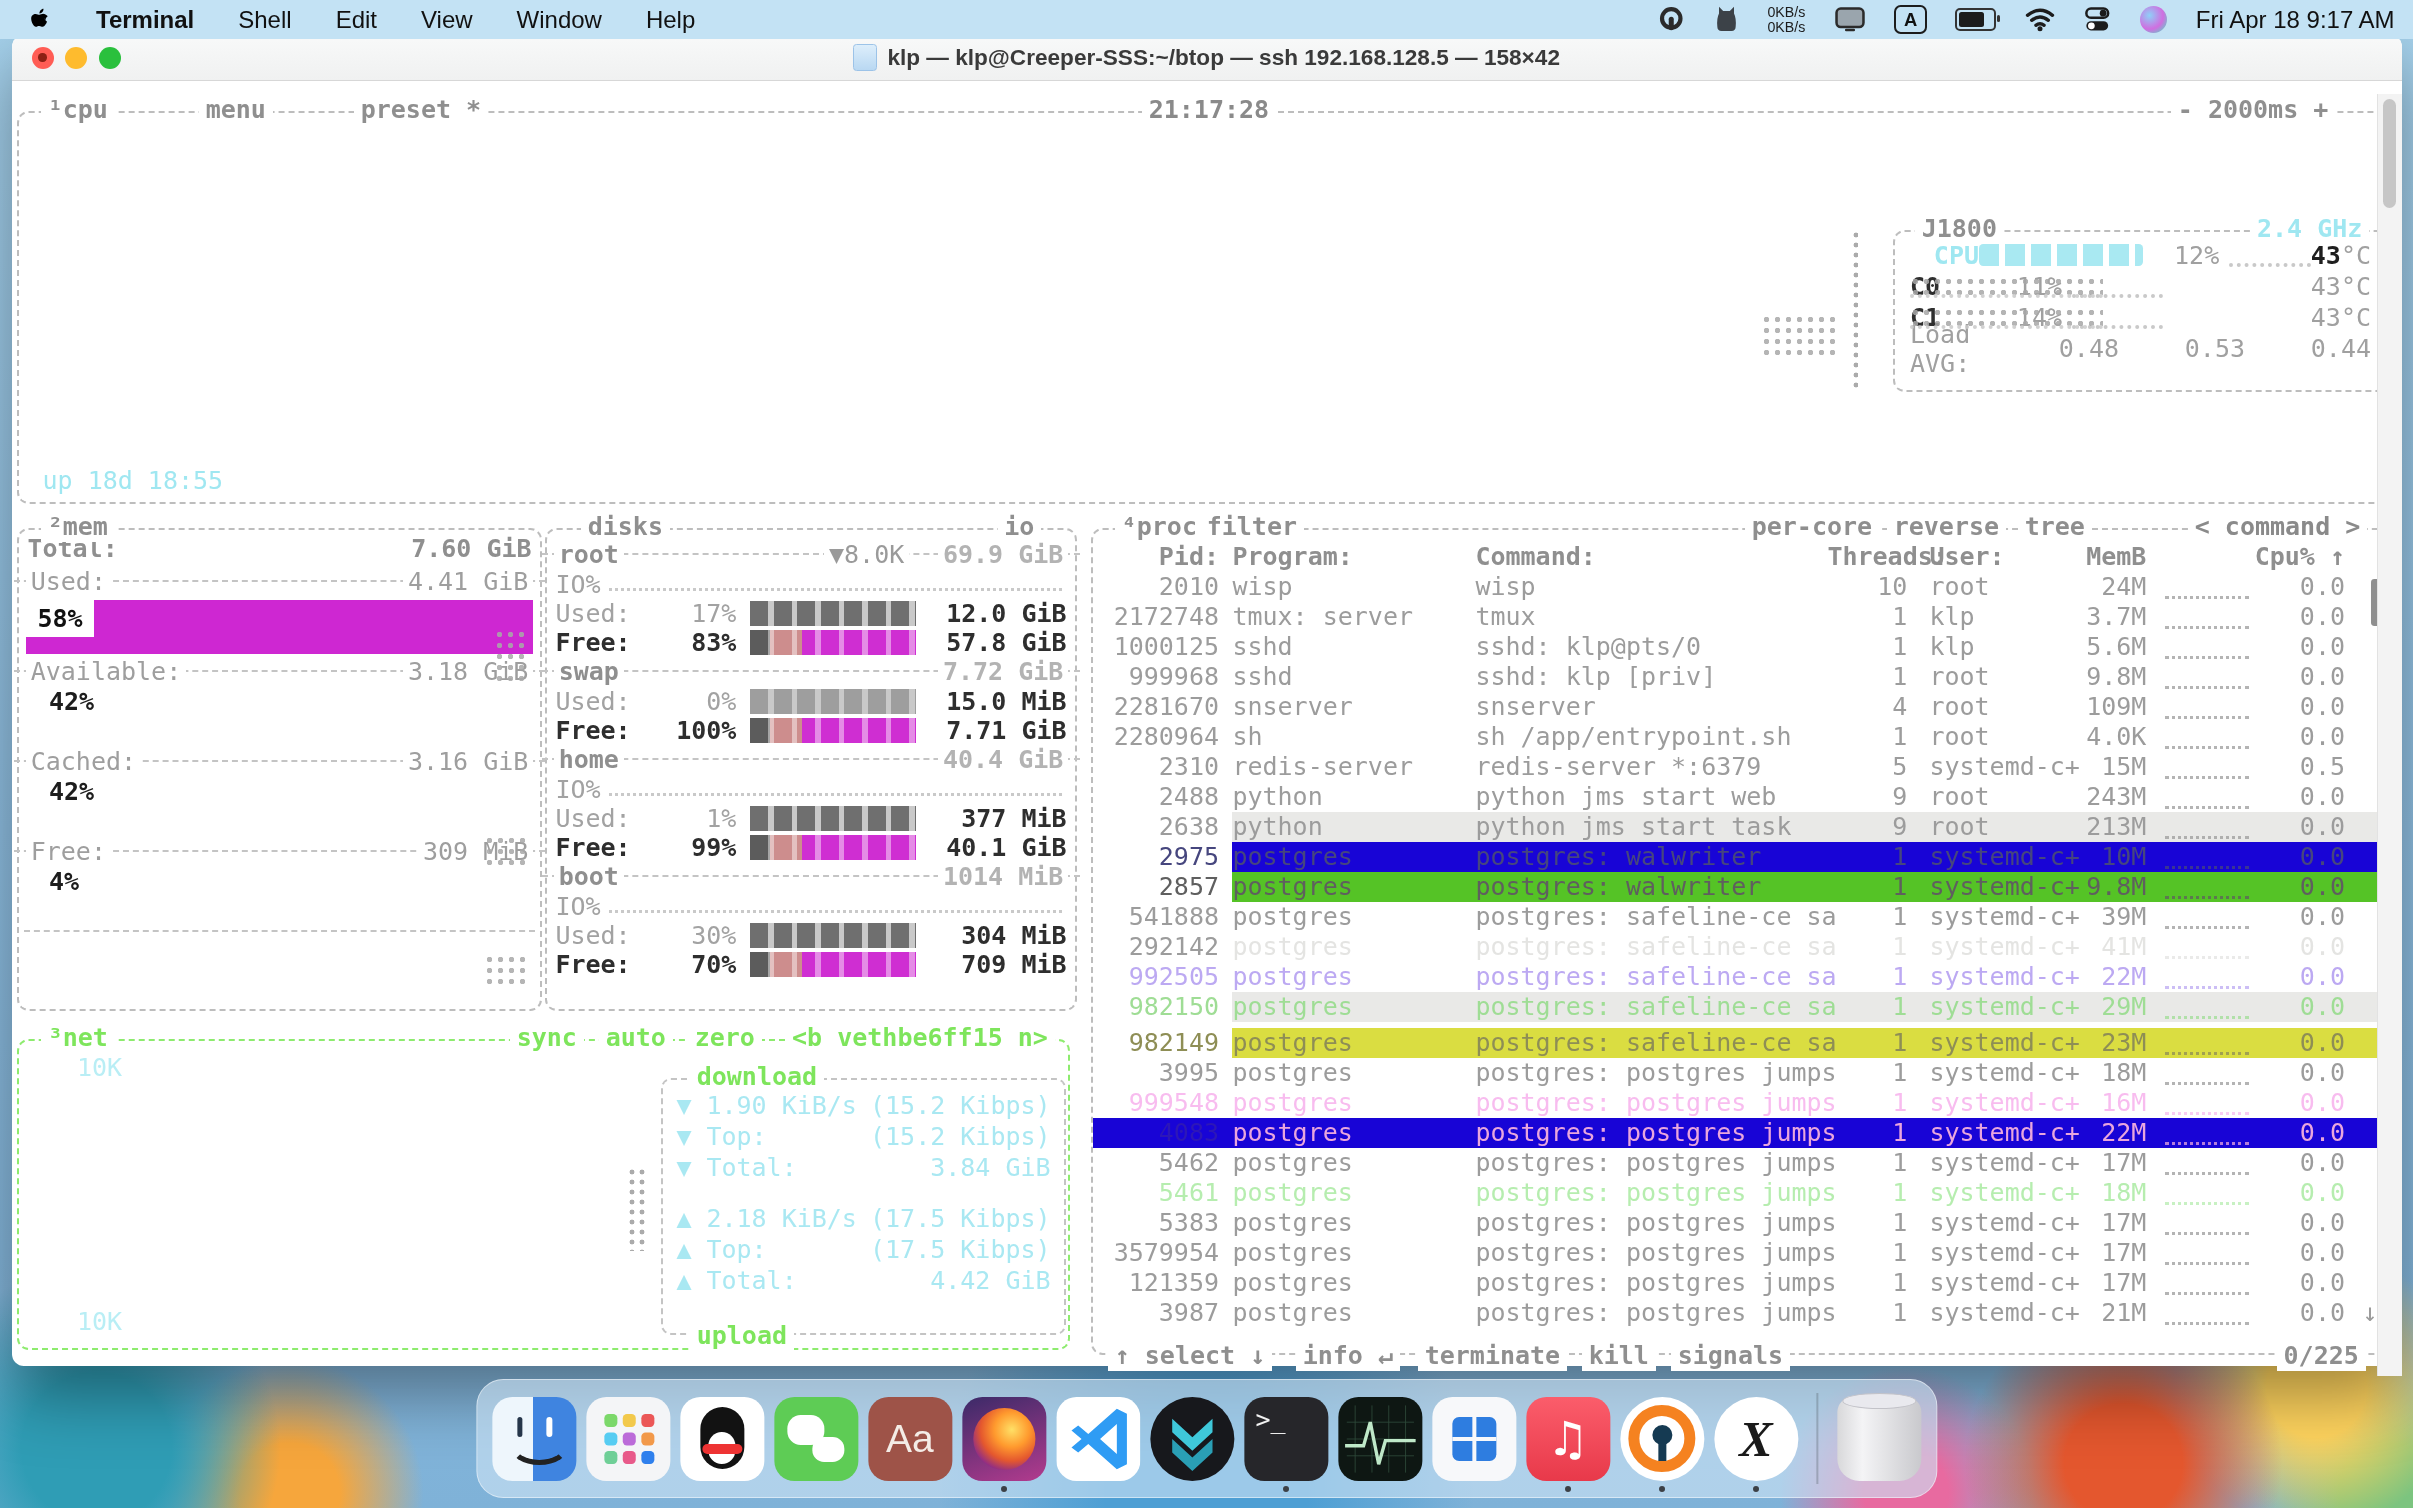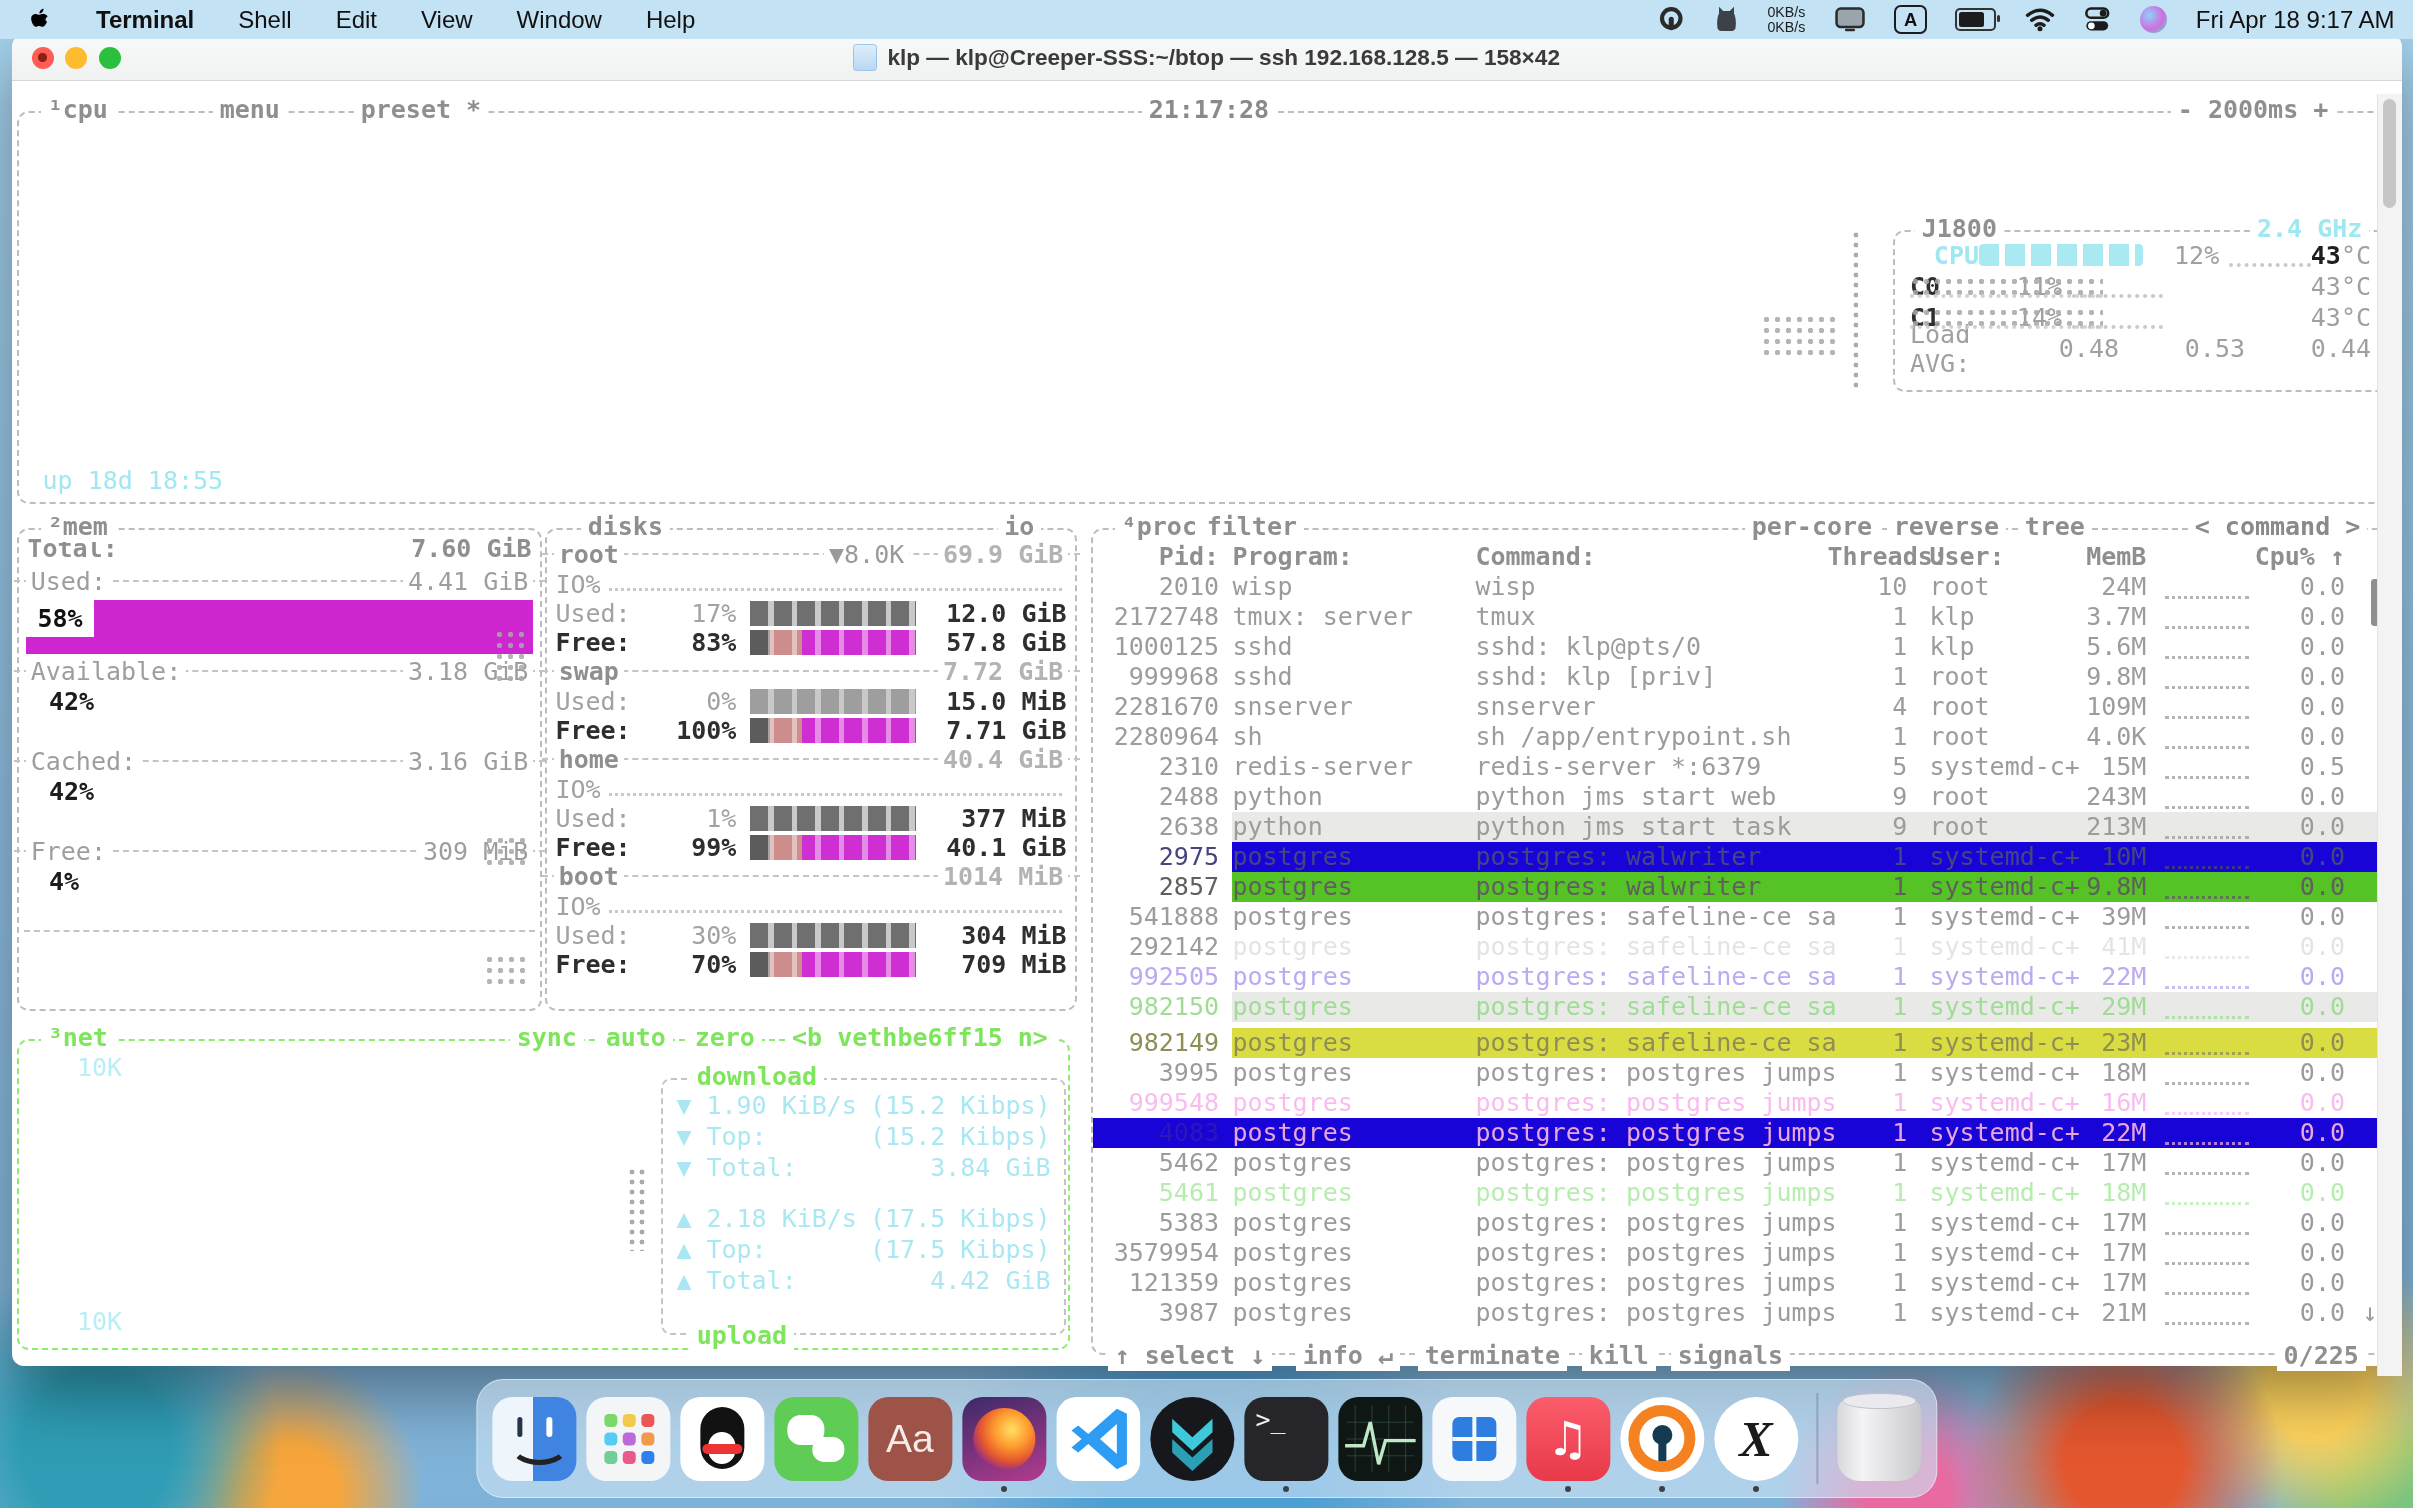--- a/index.html
+++ b/index.html
@@ -275,21 +275,21 @@
       <span class="doc-ic"></span>
       <span>klp — klp@Creeper-SSS:~/btop — ssh 192.168.128.5 — 158×42</span>
     </div>
   </div>
 
   <div class="term mono"></div>
 </div>
 
 <div class="box" style="left:17px;top:111px;width:2365px;height:389px;z-index:20">
   <span class="blab" style="left:22px">¹cpu</span>
-  <span class="blab" style="left:194px">menu</span>
+  <span class="blab" style="left:180px">menu</span>
   <span class="blab" style="left:335px">preset *</span>
   <span class="blab" style="left:1123px;color:#8a8a8a">21:17:28</span>
   <span class="blab" style="right:49px">- 2000ms +</span>
   <span class="cyan" style="position:absolute;left:23.5px;bottom:6.7px">up 18d 18:55</span>
 
   <div class="vdots" style="right:526px;top:117px;height:159px"></div>
   <div class="dots" style="right:543px;top:201px;width:80px;height:47px"></div>
 
   <div class="box cpubox" style="left:1874px;top:117px;width:491px;height:158px;z-index:21">
     <span class="blab" style="left:20px">J1800</span>

